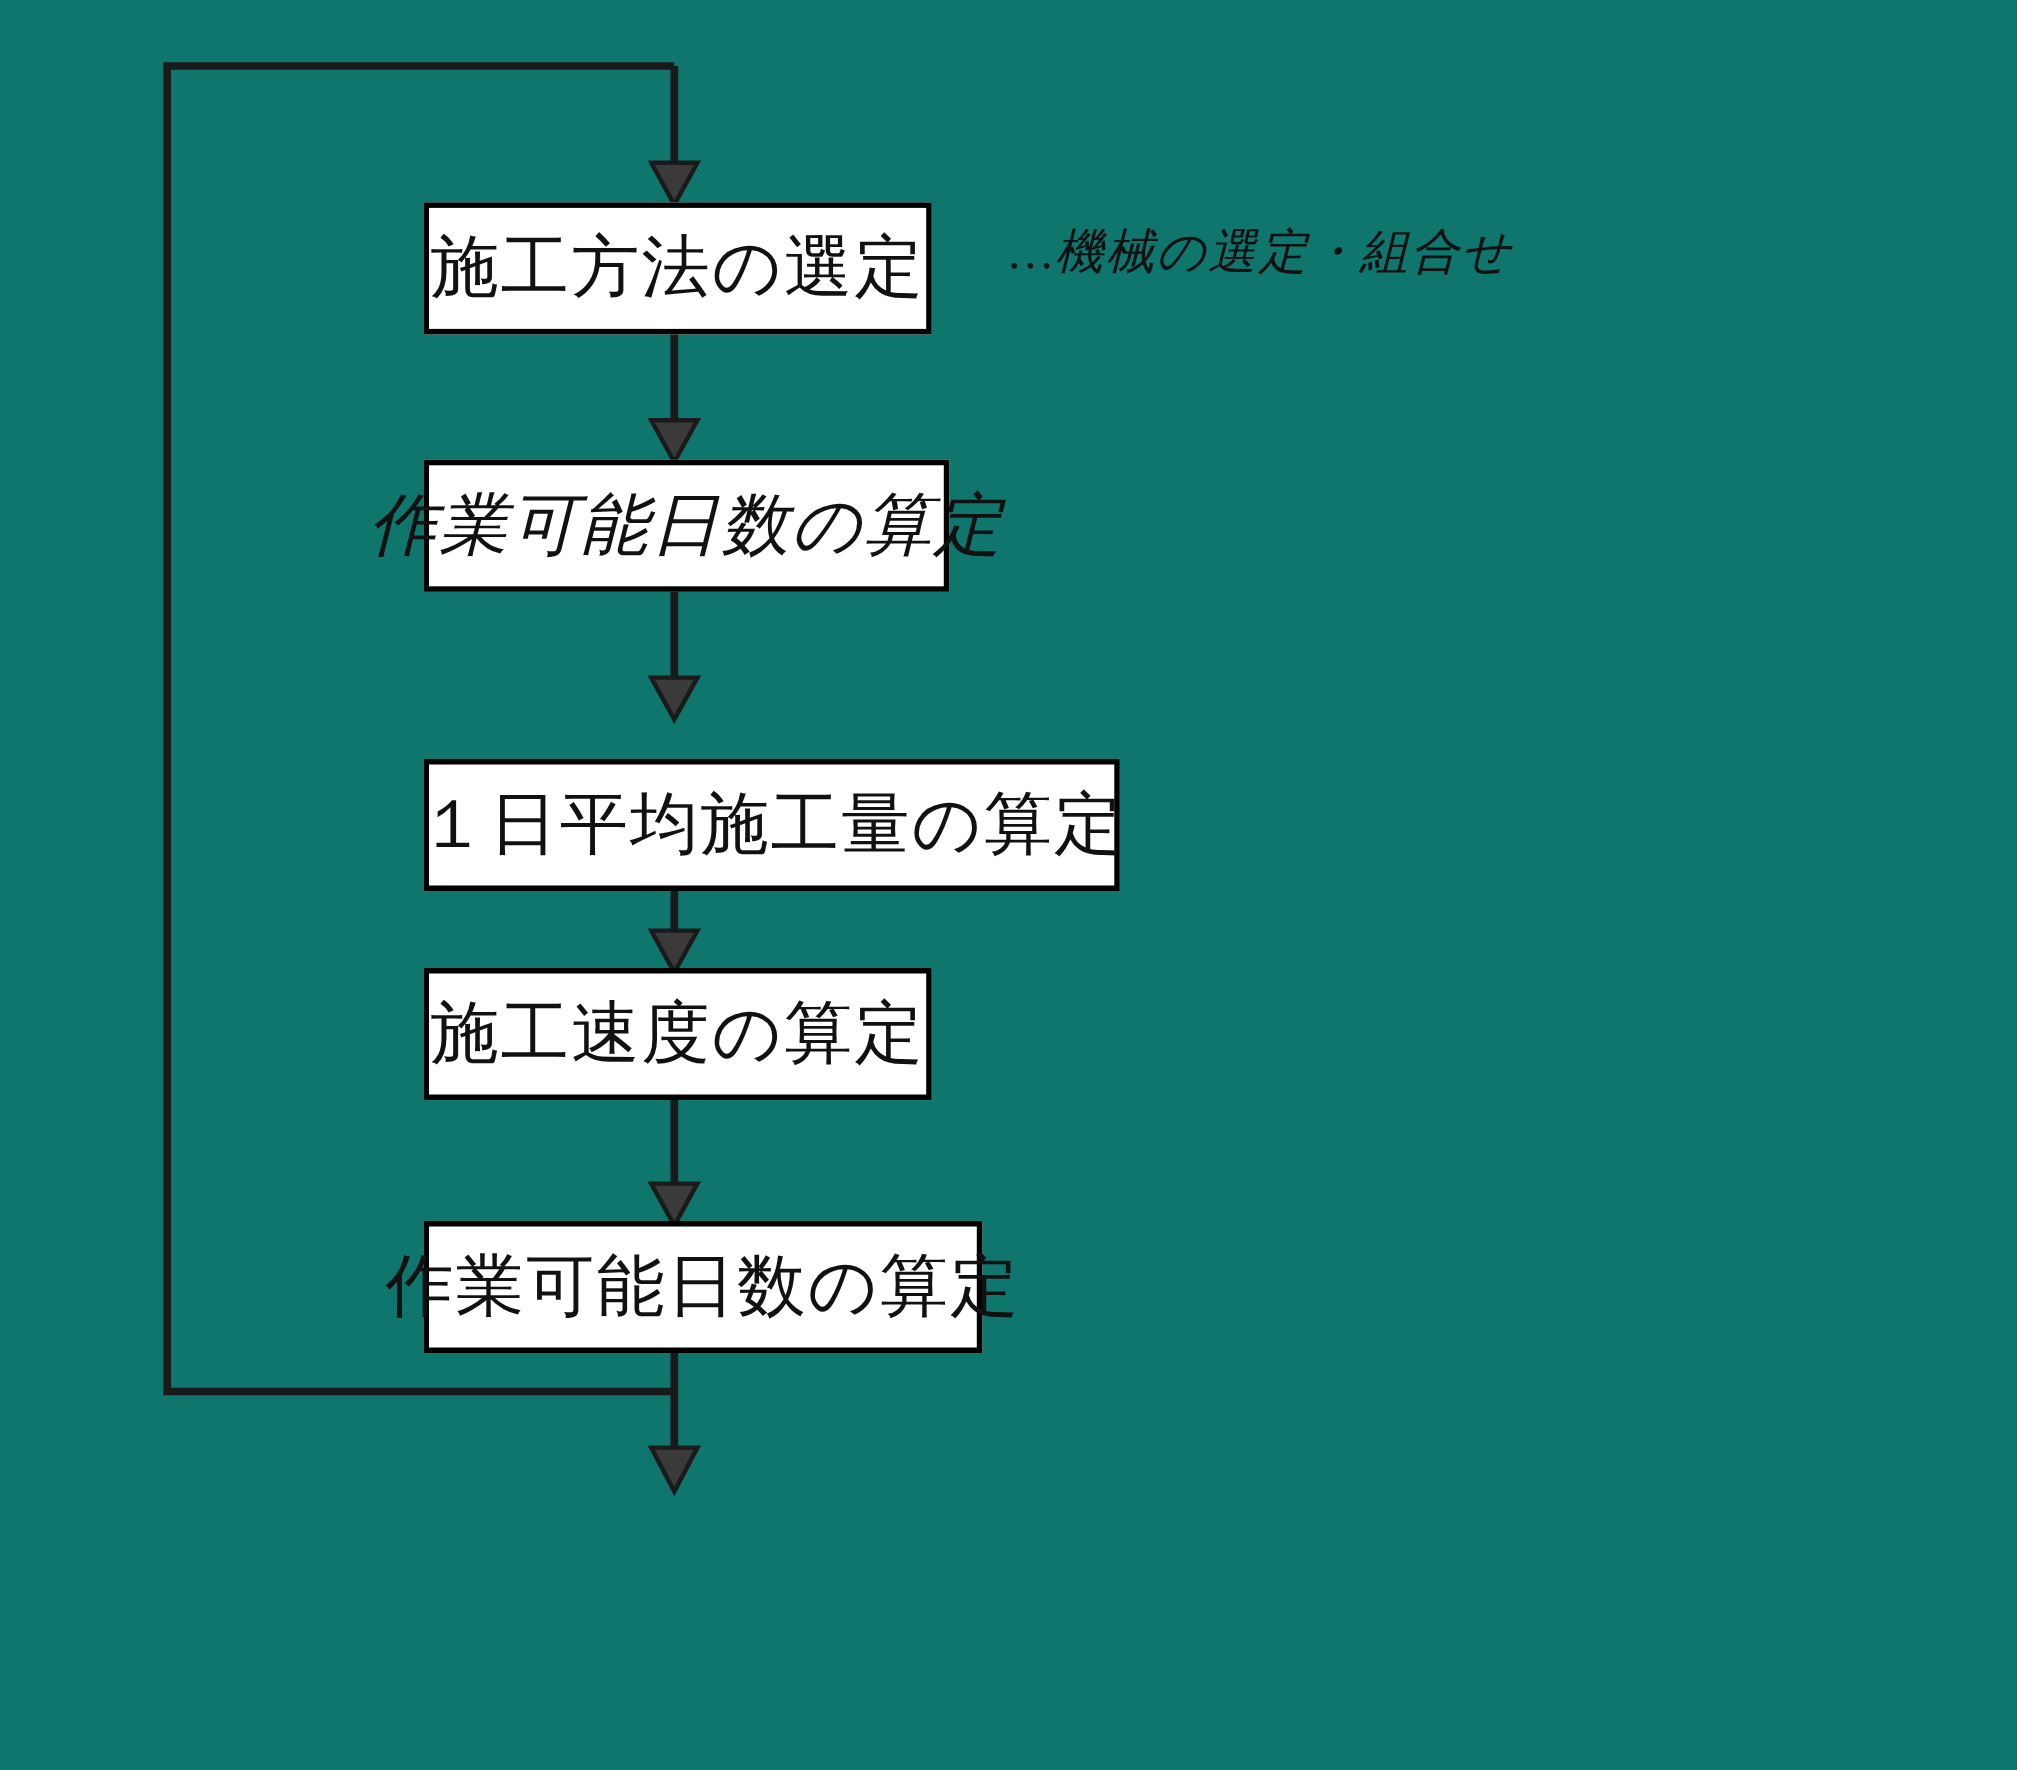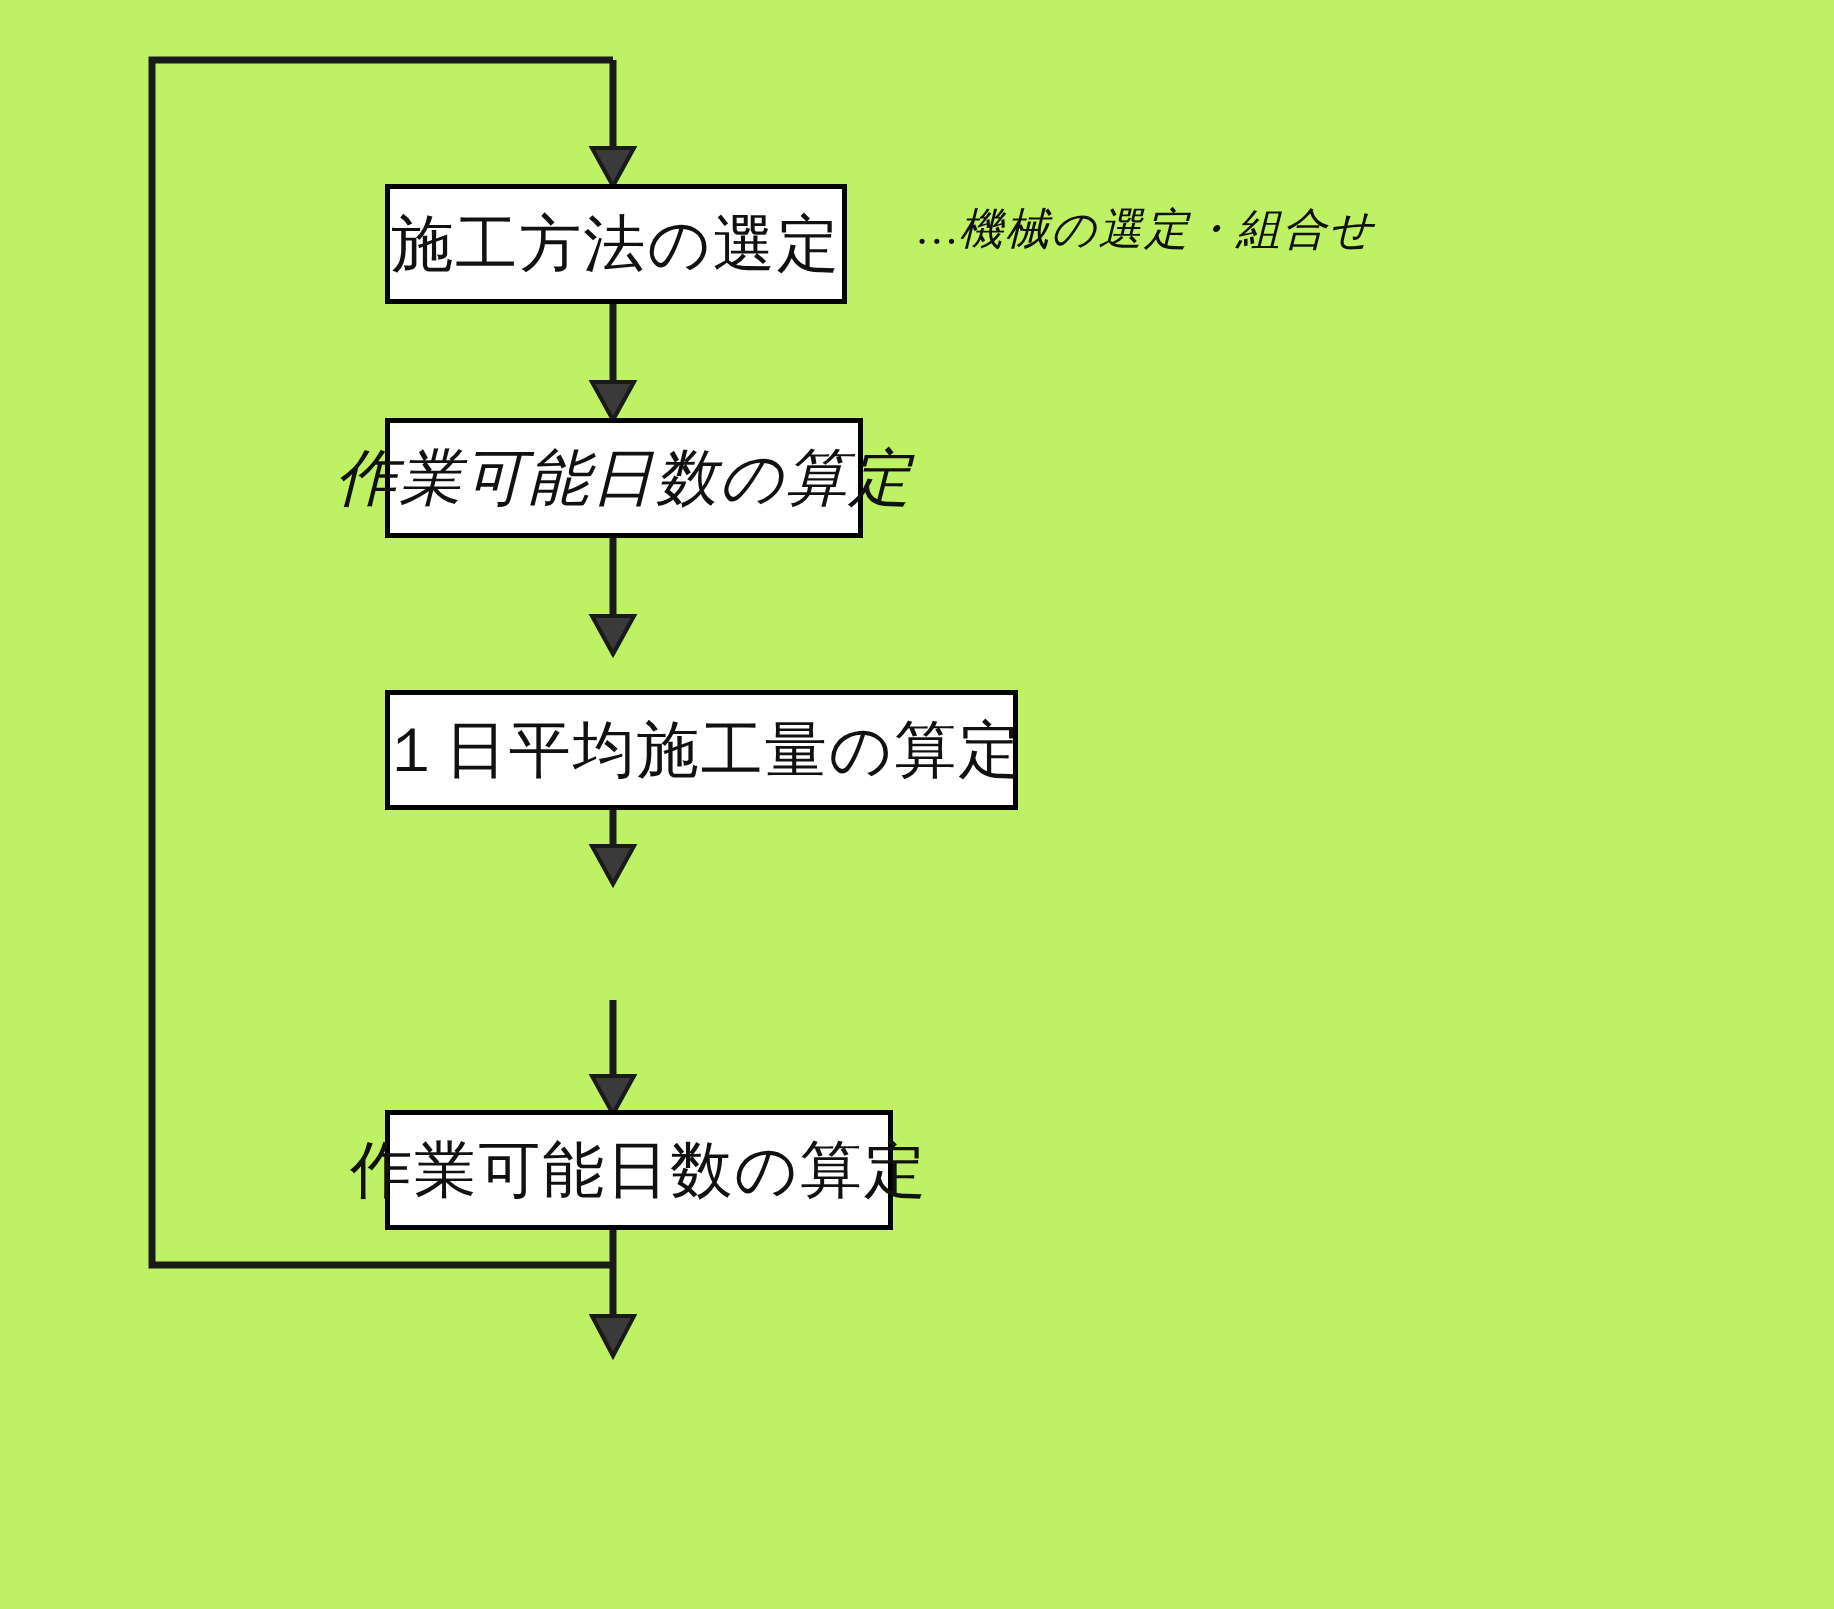--- a/index.html
+++ b/index.html
@@ -7,21 +7,21 @@
     padding: 0;
     background: #ffffff;
   }
   body {
     font-family: "Liberation Serif", "DejaVu Serif", serif;
   }
   #canvas {
     position: relative;
     width: 1834px;
     height: 1609px;
-    background: #bef264;
+    background: #0f766e;
     overflow: hidden;
   }
   .svg-layer {
     position: absolute;
     top: 0;
     left: 0;
     width: 1834px;
     height: 1609px;
   }
   .node {
@@ -114,18 +114,21 @@
   </div>
 
   <div class="node" style="left:385px; top:418px; width:478px; height:120px;font-style:italic;">
     <span class="node-label">作業可能日数の算定</span>
   </div>
 
   <div class="node" style="left:385px; top:650px; width:633px; height:120px;margin-top:40px;">
     <span class="node-label">１日平均施工量の算定</span>
   </div>
 
+  <div class="node" style="left:385px; top:880px; width:462px; height:120px;">
+    <span class="node-label">施工速度の算定</span>
+  </div>
 
   <div class="node" style="left:385px; top:1110px; width:508px; height:120px;">
     <span class="node-label">作業可能日数の算定</span>
   </div>
 
 </div>
 
 </body></html>

